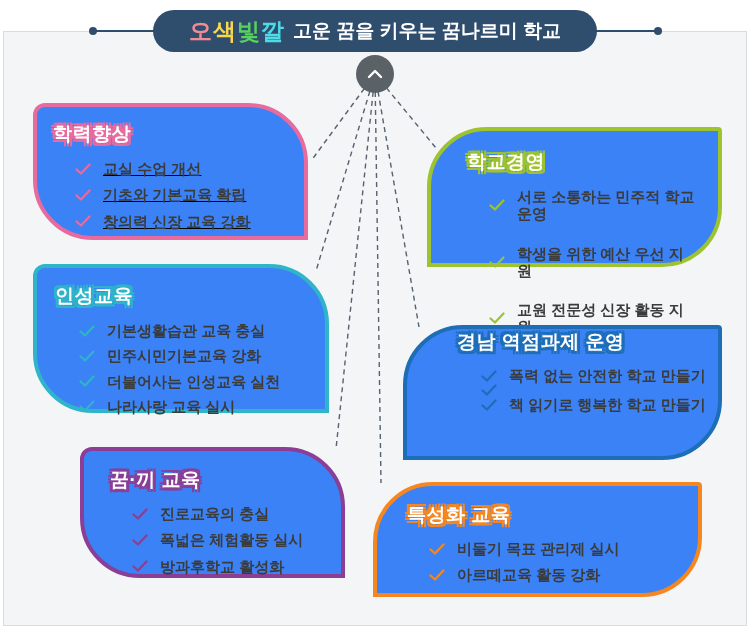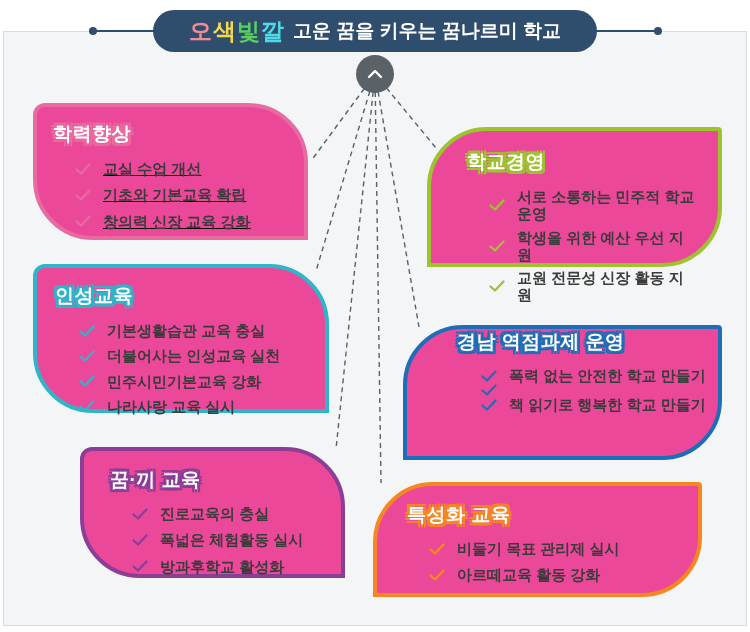--- a/index.html
+++ b/index.html
@@ -29,21 +29,21 @@
 
   
   .hub { position:absolute; left:356px; top:55px; width:38px; height:38px; border-radius:50%;
          background:#5a6167; z-index:3; display:flex; align-items:center; justify-content:center;
          cursor:pointer; }
 
   
   .connectors { position:absolute; left:0; top:0; width:750px; height:632px; z-index:1; }
 
   
-  .box { position:absolute; background:#ec4899; z-index:2; }
+  .box { position:absolute; background:#3b82f6; z-index:2; }
   .box.left-shape  { border-radius:12px 60px 0 60px; }
   .box.right-shape { border-radius:60px 4px 60px 0; }
   .box-title { display:inline-block; color:#ffffff; font-size:19px; font-weight:800;
                letter-spacing:0.5px; }
   .items { display:flex; flex-direction:column; }
   .item  { display:flex; align-items:center; gap:12px; color:#3b3b3b;
            font-size:15px; font-weight:600; line-height:1.15; }
   .check { flex:0 0 auto; display:inline-flex; }
 
   
@@ -64,21 +64,21 @@
   .box.purple { left:80px; top:447px; width:265px; height:131px; border:4px solid #8a3e96;
                 padding:16px 8px 8px 26px; }
   .box.purple .box-title { text-shadow:-3px -3px 0 #8a3e96,0 -3px 0 #8a3e96,3px -3px 0 #8a3e96,-3px 0 0 #8a3e96,3px 0 0 #8a3e96,-3px 3px 0 #8a3e96,0 3px 0 #8a3e96,3px 3px 0 #8a3e96; }
   .box.purple .items { margin:12px 0 0 22px; gap:9px; }
   .box.purple .check { color:#8a3e96; }
 
   
   .box.green { left:427px; top:127px; width:295px; height:140px; border:4px solid #9dc32f;
                padding:18px 20px 8px 36px; }
   .box.green .box-title { text-shadow:-3px -3px 0 #9dc32f,0 -3px 0 #9dc32f,3px -3px 0 #9dc32f,-3px 0 0 #9dc32f,3px 0 0 #9dc32f,-3px 3px 0 #9dc32f,0 3px 0 #9dc32f,3px 3px 0 #9dc32f; }
-  .box.green .items { margin:13px 0 0 22px; gap:6px; }
+  .box.green .items { margin:13px 0 0 22px; gap:22px; }
   .box.green .check { color:#9dc32f; }
 
   
   .box.blue { left:403px; top:325px; width:319px; height:135px; border:4px solid #1d6eb7;
               padding:0 8px 8px 50px; }
   .box.blue .box-title { text-shadow:-3px -3px 0 #1d6eb7,0 -3px 0 #1d6eb7,3px -3px 0 #1d6eb7,-3px 0 0 #1d6eb7,3px 0 0 #1d6eb7,-3px 3px 0 #1d6eb7,0 3px 0 #1d6eb7,3px 3px 0 #1d6eb7; }
   .box.blue .items { margin:12px 0 0 24px; }
   .box.blue .check { color:#1d6eb7; }
 
   
@@ -167,29 +167,29 @@
             </svg>
           </span>
         <span>기본생활습관 교육 충실</span>
       </div>
       <div class="item">
         <span class="check">
             <svg width="16" height="12" viewBox="0 0 16 12">
               <path d="M1.5 6.5 L6 10.5 L14.5 1.5" fill="none" stroke="currentColor" stroke-width="2.2" stroke-linecap="round" stroke-linejoin="round"></path>
             </svg>
           </span>
+        <span>민주시민기본교육 강화</span>
+      </div>
+      <div class="item">
+        <span class="check">
+            <svg width="16" height="12" viewBox="0 0 16 12">
+              <path d="M1.5 6.5 L6 10.5 L14.5 1.5" fill="none" stroke="currentColor" stroke-width="2.2" stroke-linecap="round" stroke-linejoin="round"></path>
+            </svg>
+          </span>
         <span>더불어사는 인성교육 실천</span>
-      </div>
-      <div class="item">
-        <span class="check">
-            <svg width="16" height="12" viewBox="0 0 16 12">
-              <path d="M1.5 6.5 L6 10.5 L14.5 1.5" fill="none" stroke="currentColor" stroke-width="2.2" stroke-linecap="round" stroke-linejoin="round"></path>
-            </svg>
-          </span>
-        <span>민주시민기본교육 강화</span>
       </div>
       <div class="item">
         <span class="check">
             <svg width="16" height="12" viewBox="0 0 16 12">
               <path d="M1.5 6.5 L6 10.5 L14.5 1.5" fill="none" stroke="currentColor" stroke-width="2.2" stroke-linecap="round" stroke-linejoin="round"></path>
             </svg>
           </span>
         <span>나라사랑 교육 실시</span>
       </div>
     </div>

